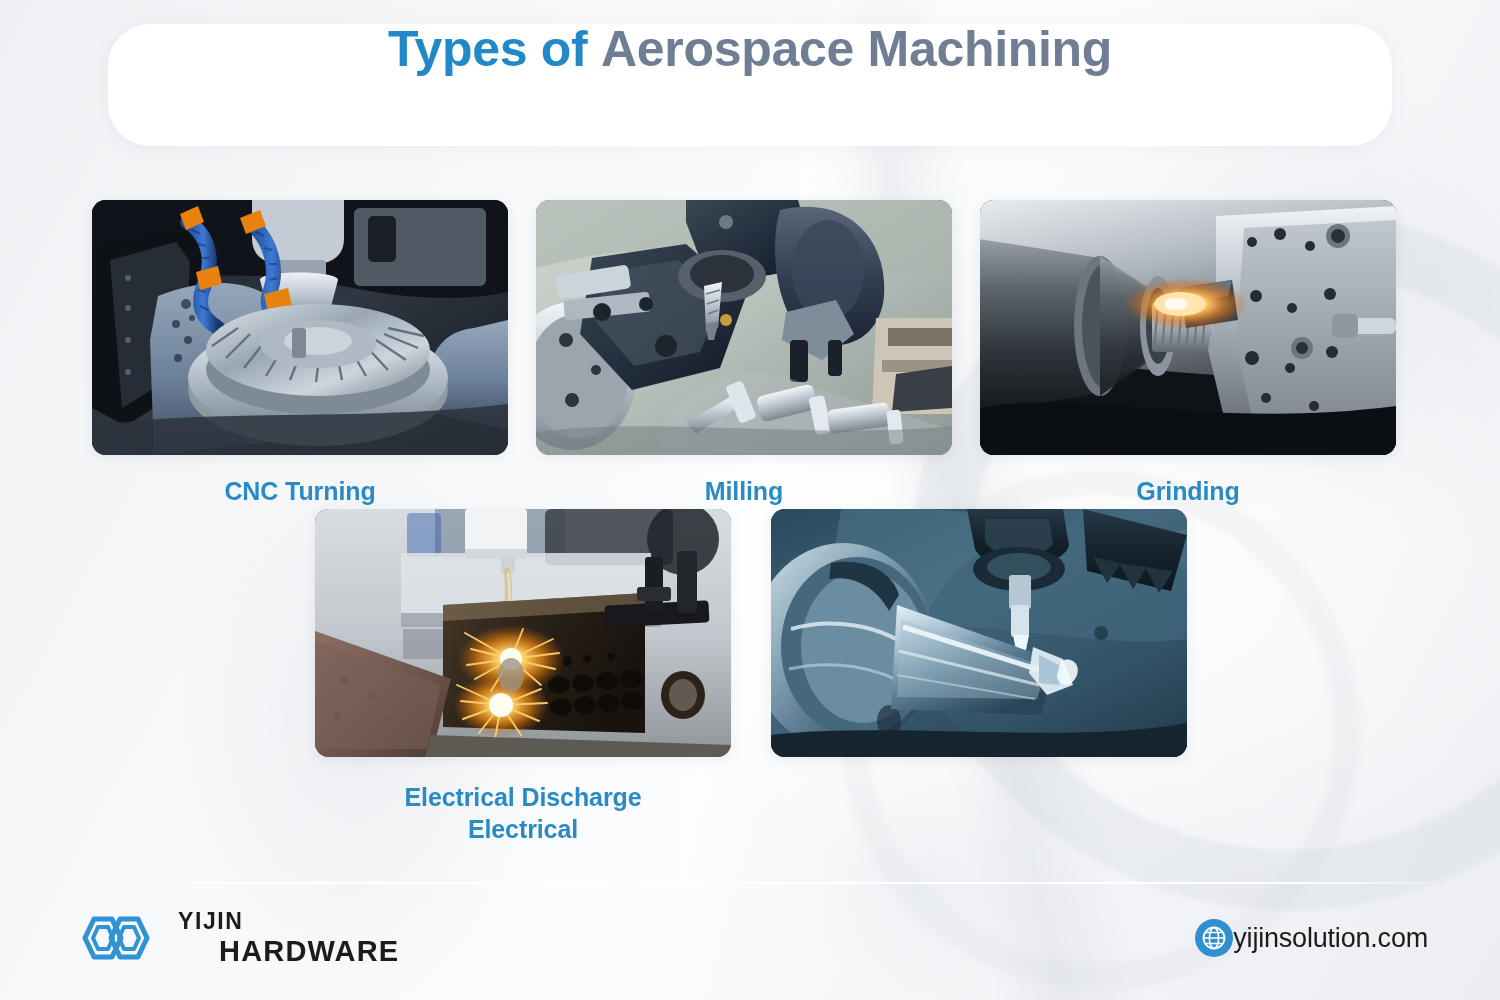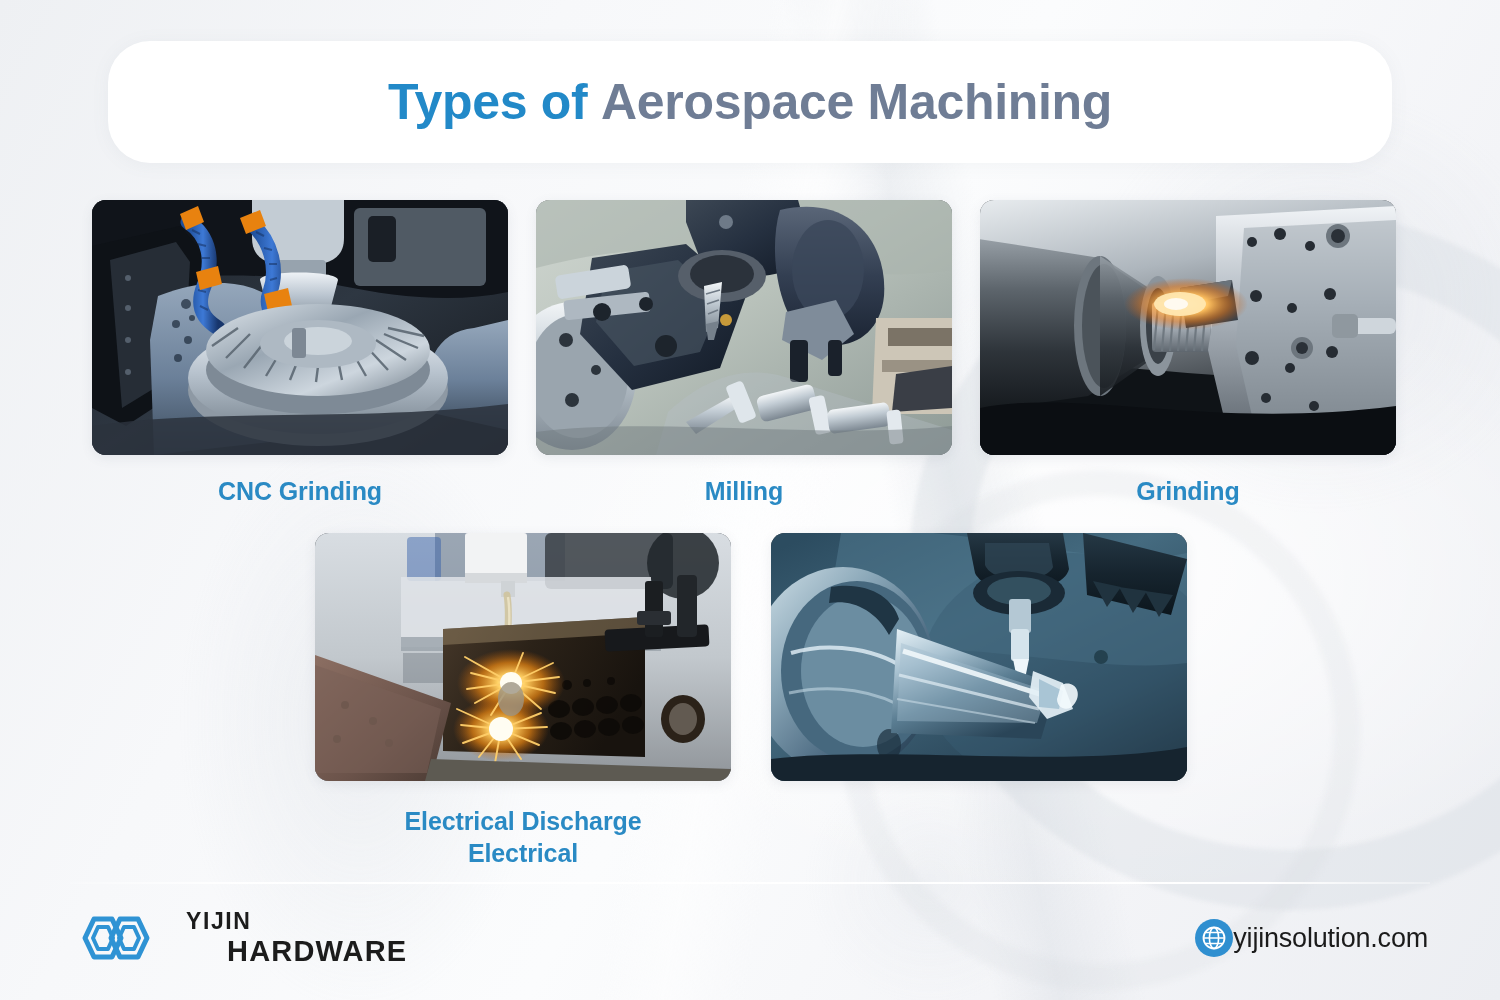--- a/index.html
+++ b/index.html
@@ -61,47 +61,46 @@
     border-radius: 50%;
     border: 26px solid rgba(212,217,225,0.22);
     filter: blur(3px);
     pointer-events: none;
   }
 
   
   .title-banner {
     position: absolute;
     left: 108px;
-    top: 41px;
+    top: 24px;
     width: 1284px;
     height: 122px;
     background: #ffffff;
     border-radius: 42px;
     display: flex;
-    align-items: center;
     justify-content: center;
     box-shadow: 0 2px 18px rgba(120,130,145,0.07);
   }
   .title-text {
     font-size: 50px;
     font-weight: bold;
     letter-spacing: -0.3px;
     white-space: nowrap;
     line-height: 1;
   }
   .title-accent { color: #2289c8; }
   .title-rest   { color: #6f7d95; }
 
   
   .grid-row {
     position: absolute;
     display: flex;
   }
   .row-1 { left: 92px; top: 200px; width: 1316px; gap: 28px; }
-  .row-2 { left: 315px; top: 533px; width: 870px; gap: 40px; }
+  .row-2 { left: 315px; top: 509px; width: 870px; gap: 40px; }
 
   .card {
     width: 416px;
     display: flex;
     flex-direction: column;
     align-items: center;
   }
   .card-photo {
     width: 416px;
     height: 255px;
@@ -141,21 +140,21 @@
     width: 1500px;
     height: 90px;
     display: flex;
     align-items: center;
     justify-content: space-between;
     padding: 0 72px;
   }
   .brand {
     display: flex;
     align-items: center;
-    gap: 24px;
+    gap: 16px;
   }
   .brand-mark { width: 88px; height: 50px; flex: none; }
   .brand-words {
     display: flex;
     flex-direction: column;
     line-height: 1;
   }
   .brand-top {
     font-size: 23px;
     font-weight: bold;
@@ -282,21 +281,21 @@
             <path d="M120 146 L146 128 M134 158 L158 134 M152 168 L174 140 M174 176 L192 146 M198 180 L210 150 M224 182 L228 151 M250 180 L244 150 M274 176 L258 148 M296 170 L272 144 M314 160 L284 140 M326 148 L292 134 M332 136 L296 128"></path>
           </g>
           <ellipse cx="226" cy="144" rx="58" ry="24" fill="#aeb9c3"></ellipse>
           <ellipse cx="226" cy="141" rx="34" ry="14" fill="#cbd4db"></ellipse>
 
           <rect x="200" y="128" width="14" height="30" rx="3" fill="#7d8894"></rect>
 
           <path d="M0 226 C120 208 270 222 416 204 V255 H0 Z" fill="#2b333d" opacity="0.85"></path>
         </svg>
       </div>
-      <div class="card-label">CNC Grinding</div>
+      <div class="card-label">CNC Turning</div>
     </div>
 
     <div class="card">
       <div class="card-photo">
         <svg viewBox="0 0 416 255" preserveAspectRatio="none">
           <defs>
             <linearGradient id="t_bg" x1="0" y1="0" x2="1" y2="1">
               <stop offset="0" stop-color="#cfd6d0"></stop>
                 <stop offset="0.45" stop-color="#b9c2bb"></stop>
                 <stop offset="1" stop-color="#8e9a96"></stop>

